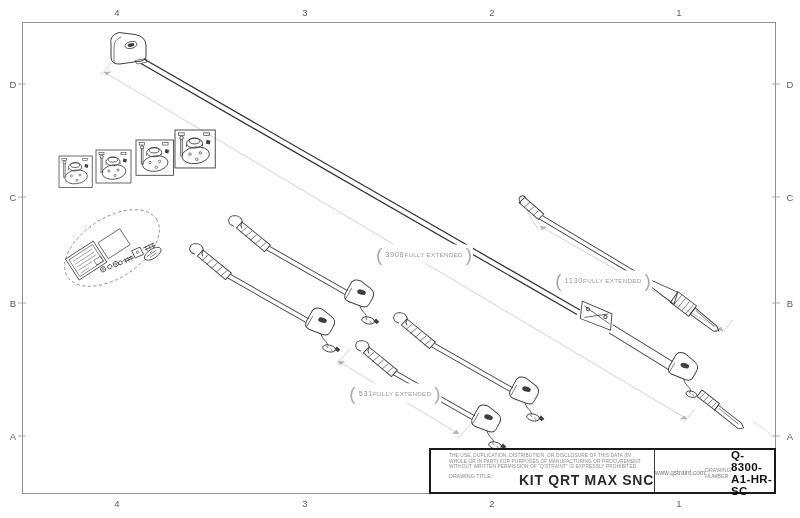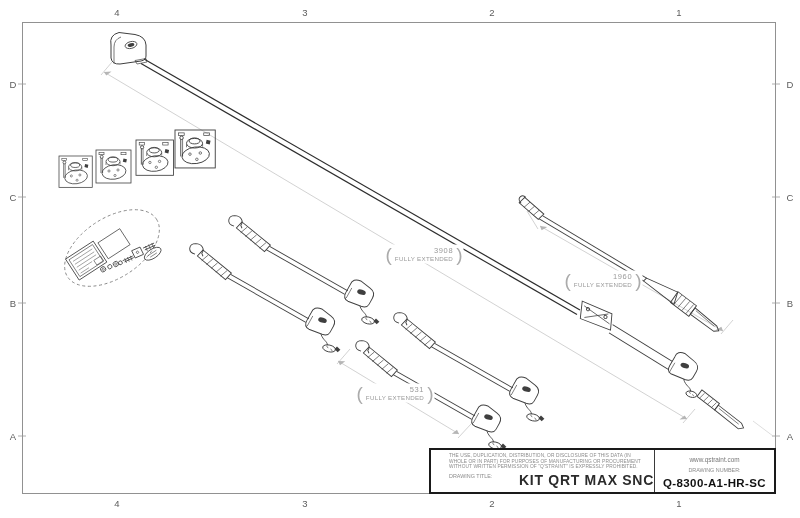--- a/index.html
+++ b/index.html
@@ -3,29 +3,29 @@
 <meta charset="utf-8">
 <style>
   *{margin:0;padding:0;box-sizing:border-box}
   html,body{width:800px;height:518px;background:#fff;font-family:"Liberation Sans",sans-serif;overflow:hidden}
   .stage{position:absolute;left:0;top:0;width:800px;height:518px;background:#fff}
   .frame{position:absolute;left:22px;top:22px;width:754px;height:472px;border:1px solid #919191}
   .zone{position:absolute;transform:translate(-50%,-50%);font-size:9.5px;color:#5c5c5c;letter-spacing:.3px}
   svg.art{position:absolute;left:0;top:0}
   .dim{position:absolute;transform:translate(-50%,-50%);display:flex;align-items:center;background:#fff;color:#9a9a9a;padding:0 1px;line-height:1;white-space:nowrap}
   .paren{font-size:19px;font-weight:300;color:#ababab}
-  .dim-col{display:flex;flex-direction:column;align-items:flex-end;padding:0 3px}
+  .dim-col{display:flex;flex-direction:row;align-items:center;padding:0 3px}
   .dim-val{font-size:7.5px;letter-spacing:.6px}
   .dim-lab{font-size:6.2px;letter-spacing:.3px;margin-top:1.5px}
   .tblock{position:absolute;left:429px;top:448px;width:347px;height:46px;border:2px solid #1a1a1a;background:#fff;display:flex}
   .tb-left{width:224px;border-right:1px solid #3a3a3a;position:relative;padding:3px 4px 0 18px}
   .legal{font-size:4.8px;line-height:5.6px;color:#8b8b8b;letter-spacing:.1px}
   .tb-title-label{font-size:5.4px;color:#8b8b8b;margin-top:3px}
   .tb-title{position:absolute;left:0;right:0;bottom:4px;text-align:right;font-size:14px;font-weight:bold;color:#2b2b2b;letter-spacing:.7px}
-  .tb-right{flex:1;display:flex;flex-direction:column;align-items:center;justify-content:space-between;padding:6px 0 3px}
+  .tb-right{flex:1;display:flex;flex-direction:row;align-items:center;justify-content:space-between;padding:6px 0 3px}
   .tb-web{font-size:6.4px;color:#787878}
   .tb-dn-label{font-size:5.4px;color:#8b8b8b}
   .tb-dn{font-size:11.5px;font-weight:bold;color:#111;letter-spacing:.4px}
 </style>
 </head>
 <body>
 
 <div class="stage">
 
   <div class="zone" style="left:117px;top:12px">4</div>
@@ -199,21 +199,21 @@
     <span class="paren">(</span>
     <span class="dim-col">
       <span class="dim-val">3908</span>
       <span class="dim-lab">FULLY EXTENDED</span>
     </span>
     <span class="paren">)</span>
   </div>
   <div class="dim" style="left:603px;top:280px">
     <span class="paren">(</span>
     <span class="dim-col">
-      <span class="dim-val">1960</span>
+      <span class="dim-val">1130</span>
       <span class="dim-lab">FULLY EXTENDED</span>
     </span>
     <span class="paren">)</span>
   </div>
   <div class="dim" style="left:395px;top:393px">
     <span class="paren">(</span>
     <span class="dim-col">
       <span class="dim-val">531</span>
       <span class="dim-lab">FULLY EXTENDED</span>
     </span>

